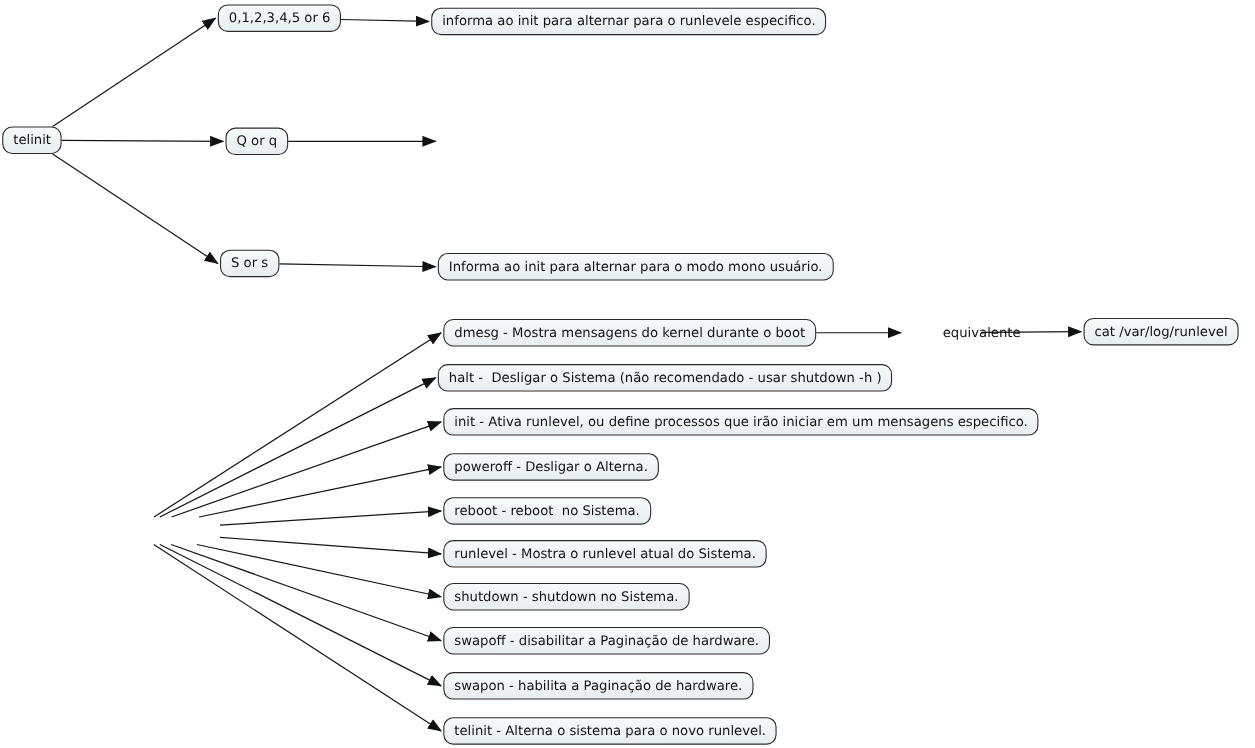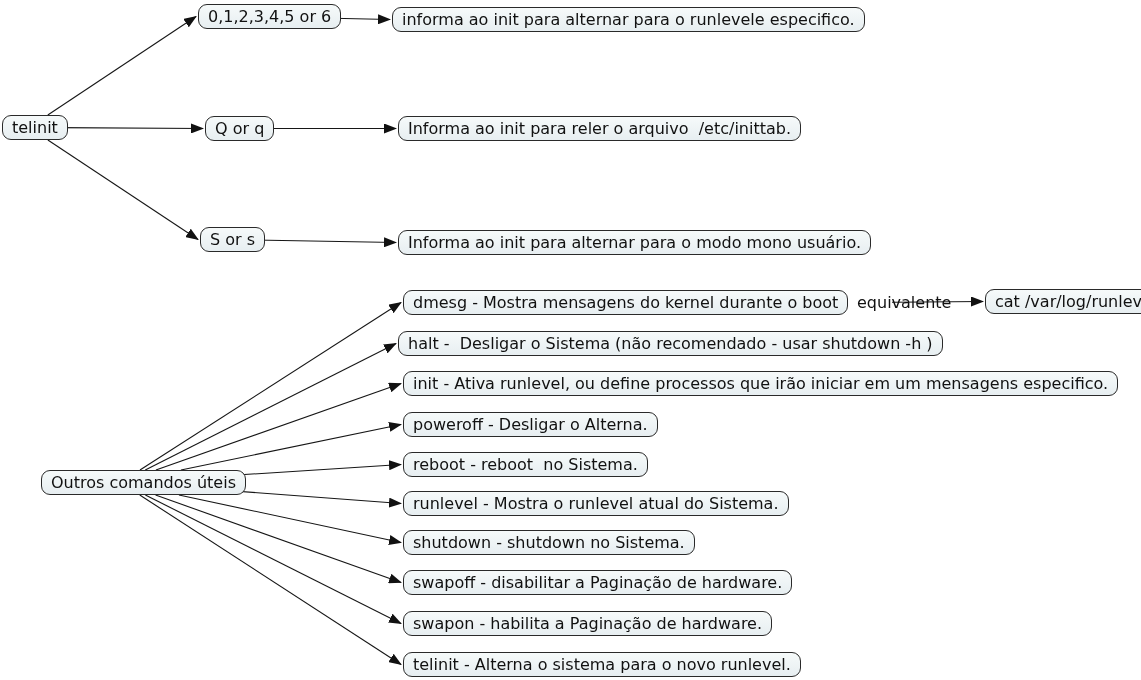--- a/index.html
+++ b/index.html
@@ -20,21 +20,21 @@
     left: 0;
     top: 0;
     pointer-events: none;
   }
   #edge-lines line {
     stroke: #161616;
     stroke-width: 1.1;
   }
   .node {
     position: absolute;
-    font-size: 16px;
+    font-size: 12px;
     line-height: 15px;
     color: #111111;
     white-space: pre;
     z-index: 2;
   }
   .node.box {
     background: linear-gradient(180deg, #f6fafa 0%, #e7eef1 100%);
     border: 1px solid #2a2a2a;
     border-radius: 9px;
     padding: 4px 9px 4px 9px;
@@ -84,25 +84,23 @@
   <div class="node box" id="n-telinit" style="left:2px;top:115px">telinit</div>
 
   <div class="node box" id="n-runlevels" style="left:198px;top:4px">0,1,2,3,4,5 or 6</div>
 
   <div class="node box" id="n-qorq" style="left:205px;top:116px">Q or q</div>
 
   <div class="node box" id="n-sors" style="left:200px;top:227px">S or s</div>
 
   <div class="node box" id="n-desc_runlevels" style="left:392px;top:7px">informa ao init para alternar para o runlevele especifico.</div>
 
-  <div class="node box" id="n-desc_q" style="left:398px;top:116px">Informa ao init para reler o arquivo  /etc/inittab.</div>
 
   <div class="node box" id="n-desc_s" style="left:398px;top:230px">Informa ao init para alternar para o modo mono usuário.</div>
 
-  <div class="node box" id="n-outros" style="left:41px;top:470px">Outros comandos úteis</div>
 
   <div class="node box" id="n-dmesg" style="left:403px;top:290px">dmesg - Mostra mensagens do kernel durante o boot</div>
 
   <div class="node plain" id="n-equivalente" style="left:821px;top:295px">equivalente</div>
 
   <div class="node box" id="n-cat" style="left:985px;top:289px">cat /var/log/runlevel</div>
 
   <div class="node box" id="n-halt" style="left:398px;top:331px">halt -  Desligar o Sistema (não recomendado - usar shutdown -h )</div>
 
   <div class="node box" id="n-init" style="left:403px;top:371px">init - Ativa runlevel, ou define processos que irão iniciar em um mensagens especifico.</div>

